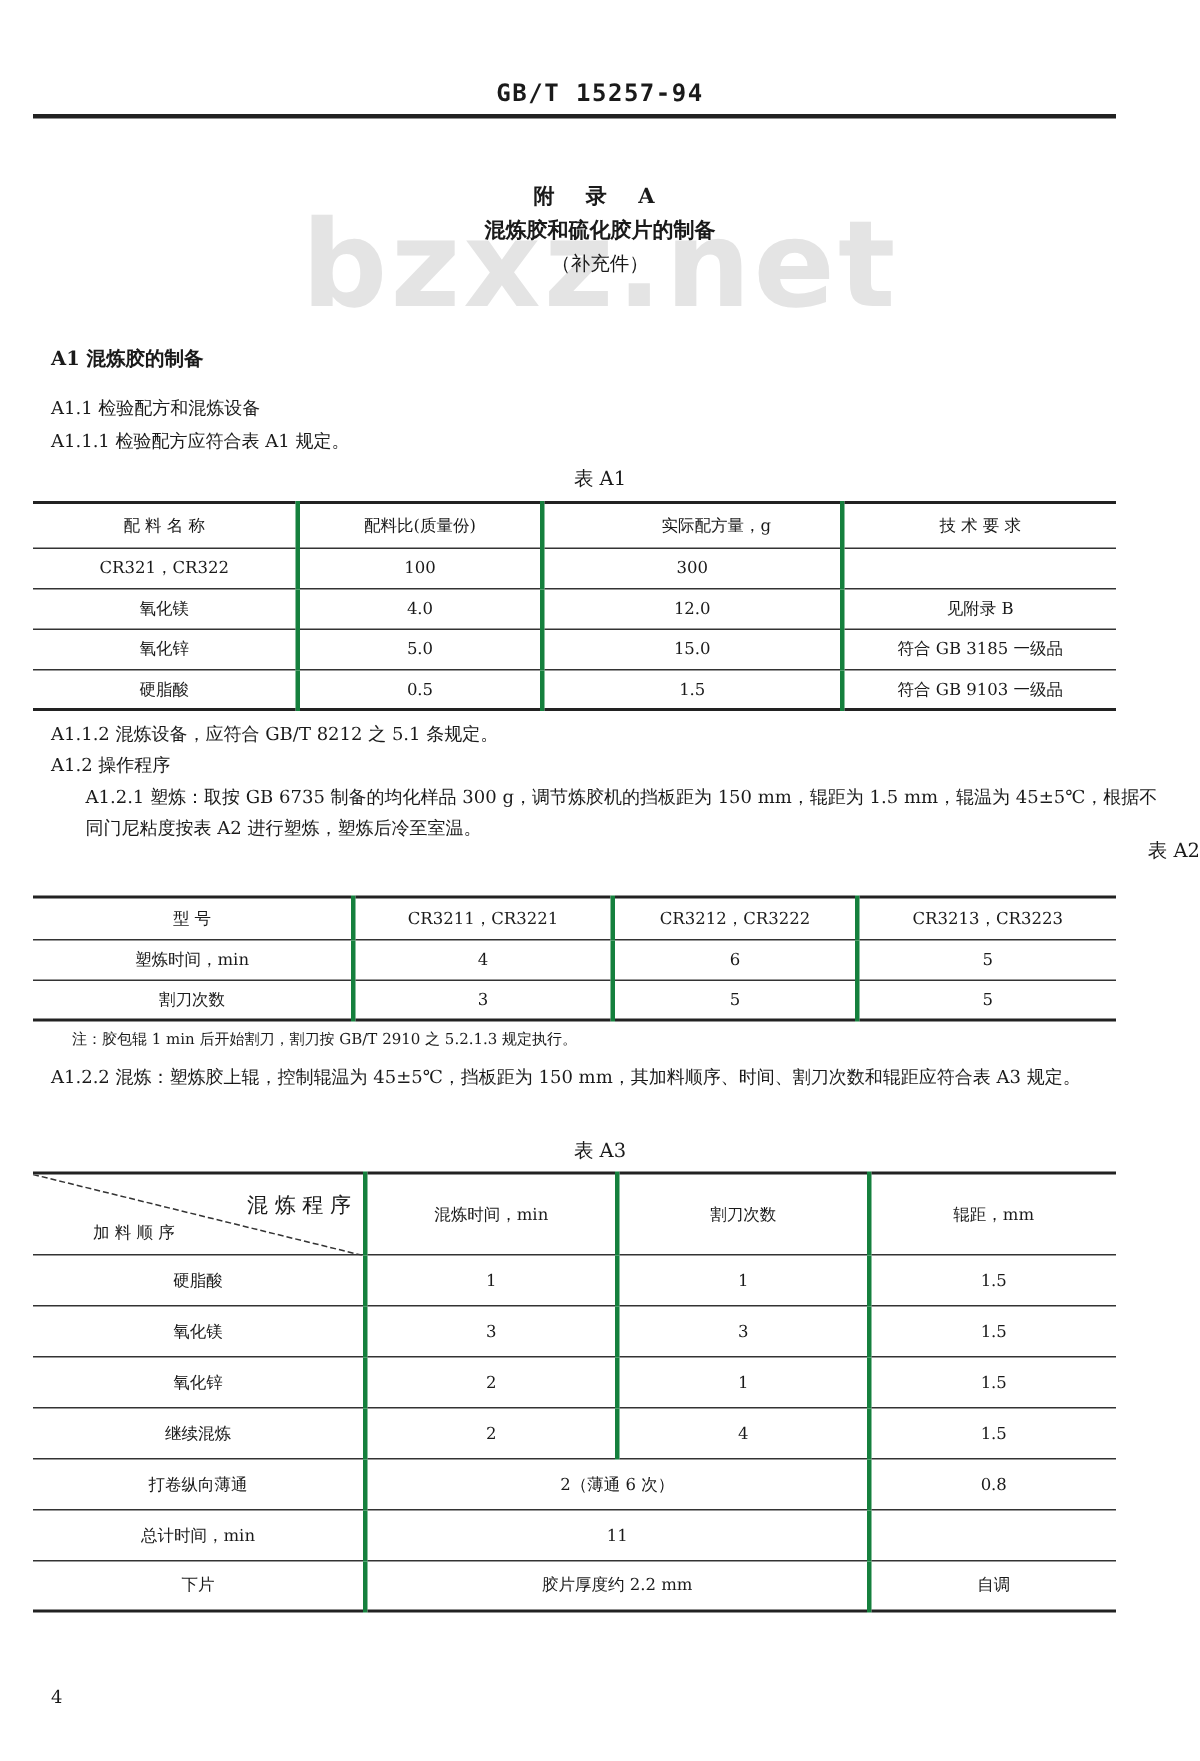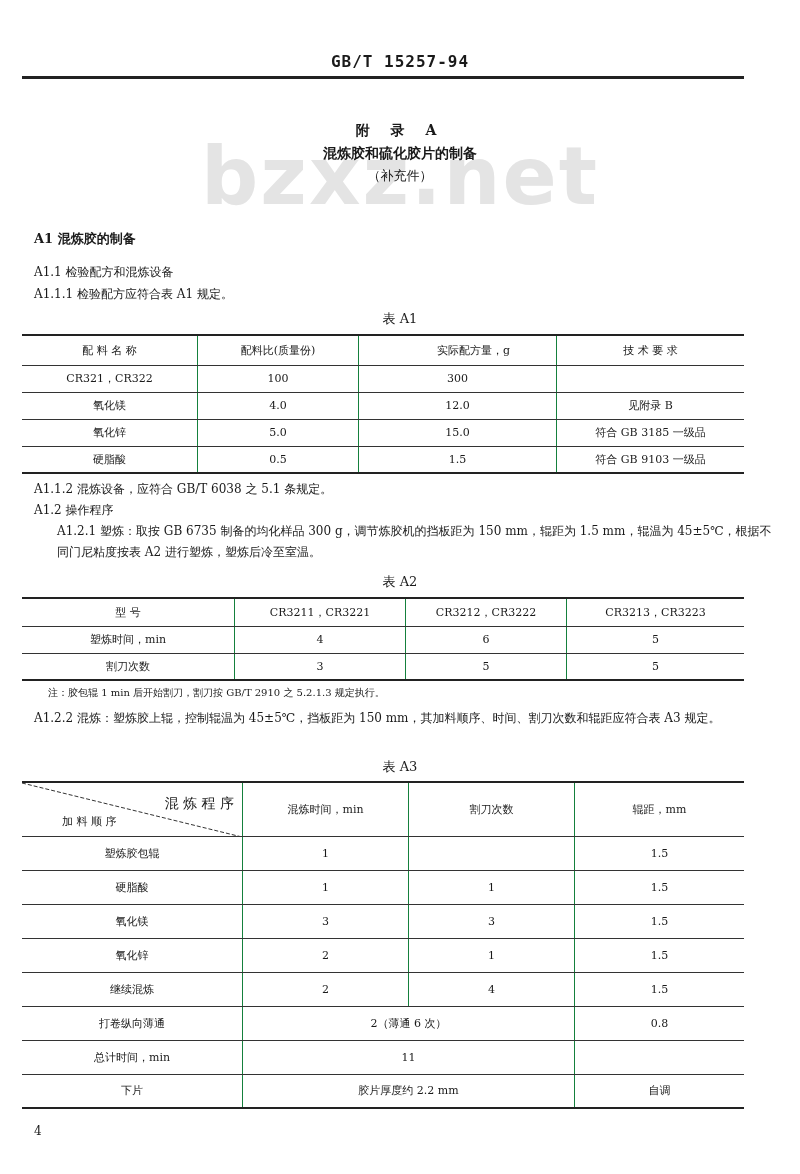--- a/index.html
+++ b/index.html
@@ -19,21 +19,21 @@
   .appendix { position: absolute; left: 0; width: 800px; text-align: center; z-index: 1; font-weight: bold; }
   .app-a { top: 122px; font-size: 14px; letter-spacing: 8px; }
   .app-title { top: 145px; font-size: 14px; }
   .app-sub { top: 167px; font-size: 13px; font-weight: normal; }
   .h1 { position: absolute; left: 34px; top: 230px; font-size: 13px; font-weight: bold; }
   .para { position: absolute; left: 34px; font-size: 12px; line-height: 21px; width: 700px; }
   .caption { position: absolute; left: 0; width: 800px; text-align: center; font-size: 13px; }
   table.doc { position: absolute; left: 22px; width: 456px; border-collapse: collapse; font-size: 11px; }
   table.doc td, table.doc th { text-align: center; border-bottom: 1px solid #333; font-weight: normal; padding: 0; }
   table.doc { border-top: 2px solid #222; border-bottom: 2px solid #222; }
-  table.doc td + td, table.doc th + th { border-left: 1px solid #15803d; }
+  table.doc td + td, table.doc th + th { border-left: 3px solid #15803d; }
   .note { position: absolute; left: 48px; top: 686px; font-size: 10px; }
   .page-num { position: absolute; left: 34px; top: 1124px; font-size: 12px; }
   .diag { position: relative; height: 52px; }
   .diag svg { position: absolute; left: 0; top: 0; }
   .diag .tr { position: absolute; right: 8px; top: 12px; font-size: 14px; }
   .diag .bl { position: absolute; left: 40px; bottom: 6px; font-size: 11px; text-align: center; }
 </style>
 </head>
 <body>
 
@@ -80,25 +80,25 @@
   </tr>
   <tr style="height:27px;">
     <td>硬脂酸</td>
     <td>0.5</td>
     <td>1.5</td>
     <td>符合 GB 9103 一级品</td>
   </tr>
 </tbody>
   </table>
 
-<div class="para" style="top:479px;">A1.1.2  混炼设备，应符合 GB/T 6038 之 5.1 条规定。</div>
+<div class="para" style="top:479px;">A1.1.2  混炼设备，应符合 GB/T 8212 之 5.1 条规定。</div>
 <div class="para" style="top:500px;">A1.2  操作程序</div>
 <div class="para" style="top:521px; width:720px;margin-left:23px;">A1.2.1  塑炼：取按 GB 6735 制备的均化样品 300 g，调节炼胶机的挡板距为 150 mm，辊距为 1.5 mm，辊温为 45±5℃，根据不同门尼粘度按表 A2 进行塑炼，塑炼后冷至室温。</div>
 
-<div class="caption" style="top:573px;">表 A2</div>
+<div class="caption" style="top:558px;text-align:right;">表 A2</div>
 
 <table class="doc" style="top:597px; width:722px; left:22px;">
   <tbody>
       <tr style="height:28px;">
     <th style="width:212px;">型    号</th>
     <th style="width:170px;">CR3211，CR3221</th>
     <th style="width:160px;">CR3212，CR3222</th>
     <th>CR3213，CR3223</th>
   </tr>
   <tr style="height:27px;">
@@ -131,26 +131,20 @@
             </svg>
         <span class="tr">混 炼 程 序</span>
         <span class="bl">加 料 顺 序</span>
       </div>
     </th>
     <th style="width:165px;">混炼时间，min</th>
     <th style="width:165px;">割刀次数</th>
     <th>辊距，mm</th>
   </tr>
   <tr style="height:34px;">
-    <td>塑炼胶包辊</td>
-    <td>1</td>
-    <td></td>
-    <td>1.5</td>
-  </tr>
-  <tr style="height:34px;">
     <td>硬脂酸</td>
     <td>1</td>
     <td>1</td>
     <td>1.5</td>
   </tr>
   <tr style="height:34px;">
     <td>氧化镁</td>
     <td>3</td>
     <td>3</td>
     <td>1.5</td>

